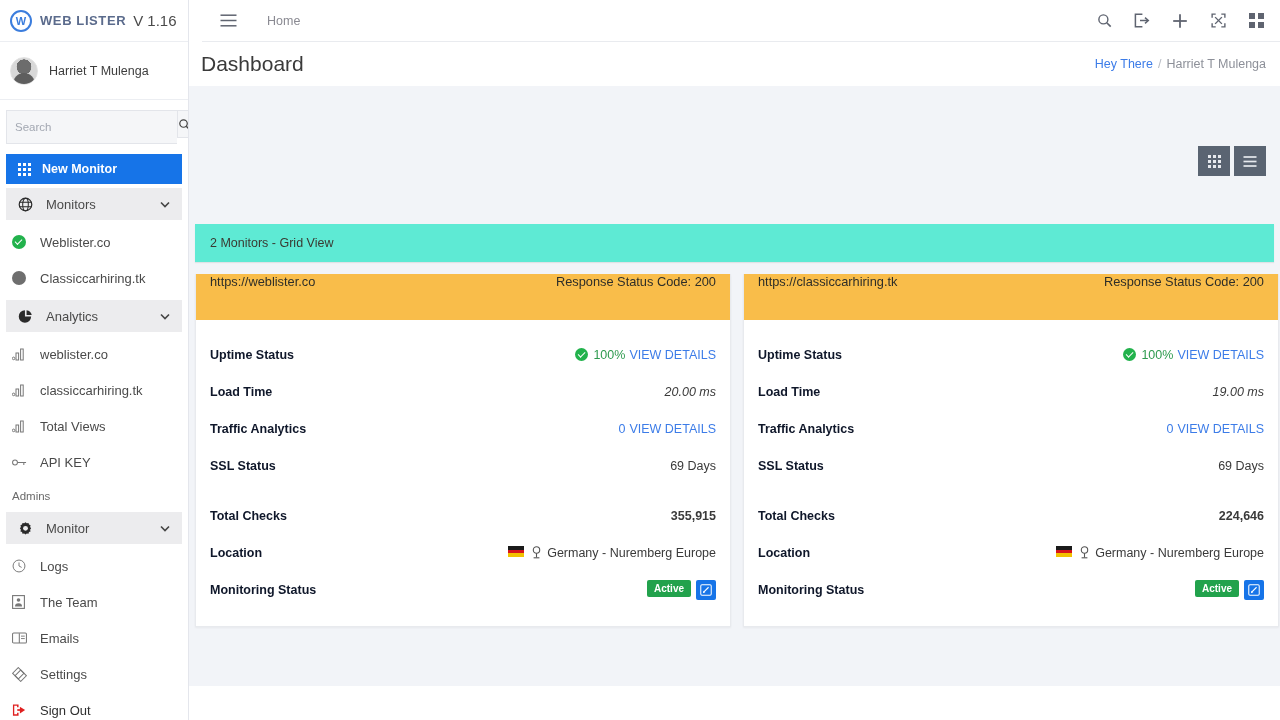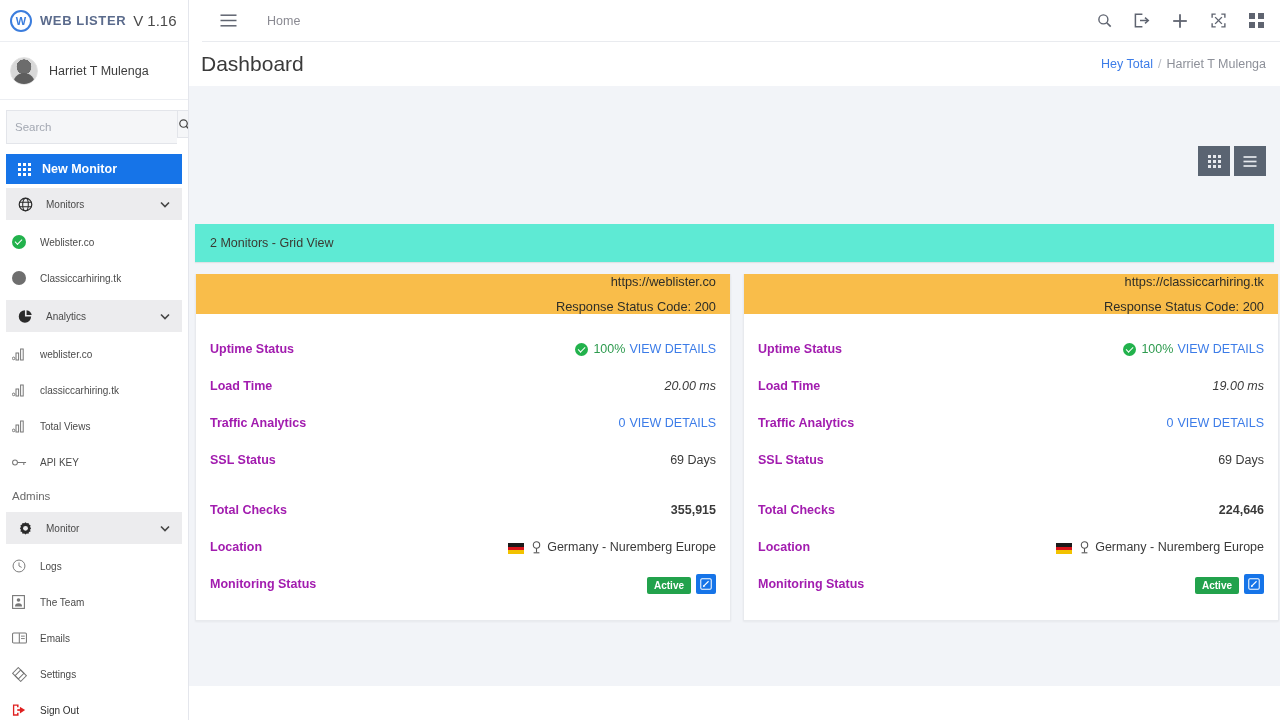--- a/index.html
+++ b/index.html
@@ -79,21 +79,21 @@
   .newmon {
     margin: 2px 6px 0 6px; height: 30px;
     background: #1674e8; color: #fff;
     display: flex; align-items: center; padding: 0 12px;
     font-size: 12.5px; font-weight: bold; cursor: pointer;
   }
   .newmon .ico { margin-right: 11px; display: flex; }
 
   .navitem {
     height: 36px; display: flex; align-items: center;
-    padding: 0 12px; font-size: 10px; color: #4a4a4a;
+    padding: 0 12px; font-size: 13px; color: #4a4a4a;
     cursor: pointer;
   }
   .navitem.group { background: #ececee; font-weight: normal; margin: 4px 6px; height: 32px; }
   .navitem .ico {
     width: 20px; flex: none; display: flex; align-items: center; justify-content: flex-start;
   }
   .navitem .lbl { margin-left: 8px; flex: 1; }
   .navitem .chev { font-size: 10px; color: #555; }
   .sect-title { font-size: 11.5px; color: #6a6a6a; padding: 10px 12px 6px 12px; }
   .dot { width: 14px; height: 14px; border-radius: 50%; flex: none; }
@@ -155,31 +155,31 @@
   .cards {
     position: absolute; left: 6px; top: 188px; width: 1085px;
     display: flex; gap: 12px;
   }
   .card {
     width: 536px; background: #fff;
     border: 1px solid #e8eaee; border-top: none;
     box-shadow: 0 1px 2px rgba(0,0,0,.05);
   }
   .card-head {
-    height: 40px; background: #f9bd4a;
-    display: flex; align-items: flex-end; justify-content: space-between;
-    padding: 0 14px; font-size: 12.8px; color: #2e2e28; flex-direction: column;
+    height: 46px; background: #f9bd4a;
+    display: flex; align-items: flex-start; justify-content: space-between;
+    padding: 0 14px; font-size: 12.8px; color: #2e2e28;
   }
   .card-body { padding: 16px 14px 18px 14px; }
   .row {
     display: flex; align-items: center; justify-content: space-between;
     height: 37px; font-size: 12.5px;
   }
-  .row .k { font-weight: bold; color: #a21caf; }
-  .row .v { color: #3a3a3a; display: flex; align-items: flex-end; }
+  .row .k { font-weight: bold; color: #0f172a; }
+  .row .v { color: #3a3a3a; display: flex; align-items: flex-start; }
   .row.spacer-top { margin-top: 13px; }
   .vlink { color: #3c7ce8; cursor: pointer; }
   .vgreen { color: #2e9b4f; }
   .vital { color: #2e9b4f; font-style: italic; }
   .vbold { font-weight: bold; color: #1d1d1d; }
   .ckicon {
     width: 13px; height: 13px; border-radius: 50%; background: #22b24c;
     position: relative; margin-right: 5px; flex: none;
   }
   .ckicon::after {
@@ -454,21 +454,21 @@
             <rect x="8.4" y="8.4" width="5.6" height="5.6"></rect>
         </g>
       </svg>
     </div>
   </div>
 </div>
 
 <div id="pagehead">
   <div class="ptitle">Dashboard</div>
   <div class="crumbs">
-    <a>Hey Total</a><span class="sep">/</span><span>Harriet T Mulenga</span>
+    <a>Hey There</a><span class="sep">/</span><span>Harriet T Mulenga</span>
   </div>
 </div>
 
 <div id="content">
 
   <div class="viewtoggle">
     <div class="vbtn">
       <svg width="13" height="13" viewBox="0 0 13 13">
         <g fill="#e6e9ee">
             <rect x="0" y="0" width="3" height="3"></rect>

